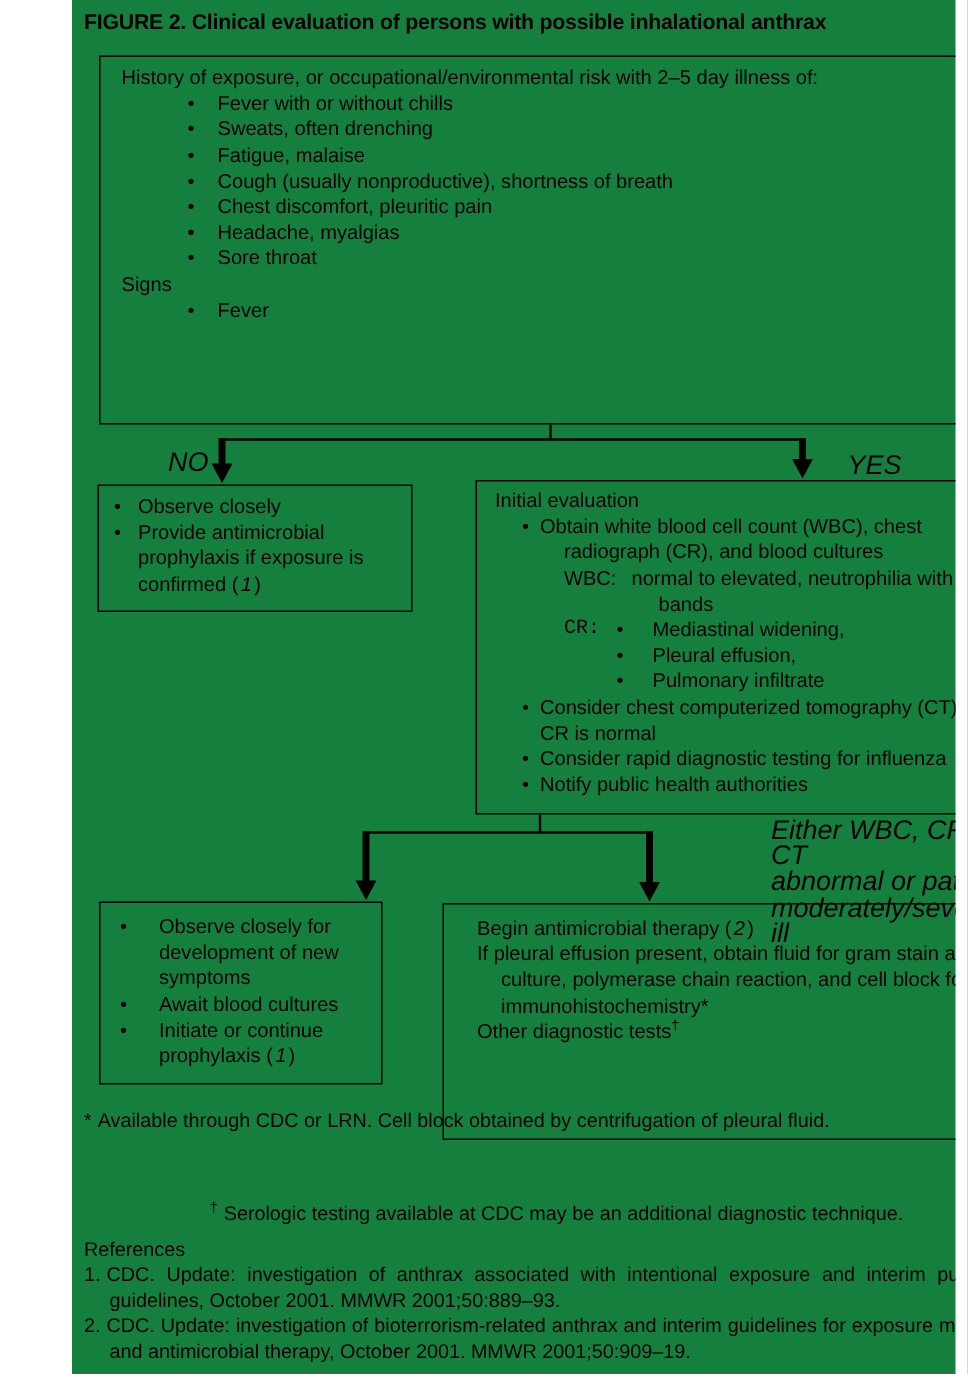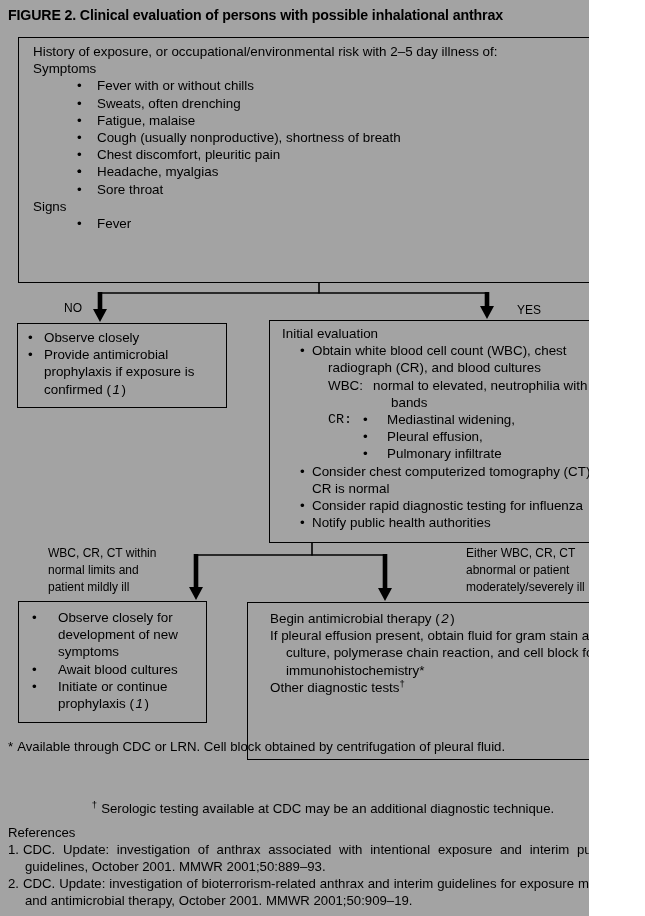--- a/index.html
+++ b/index.html
@@ -1,17 +1,17 @@
 <!DOCTYPE html>
 <html><head>
 <meta charset="utf-8">
 <style>
   html,body{margin:0;padding:0;background:#fff;}
   body{width:645px;height:916px;font-family:"Liberation Sans",sans-serif;color:#000;}
-  .fig{position:relative;width:589px;height:916px;overflow:hidden;background:#a3a3a3;}
+  .fig{position:relative;width:589px;height:916px;overflow:hidden;background:#15803d;margin-left:48px;}
   .ttl{position:absolute;left:8px;top:7px;font-size:14.2px;font-weight:bold;letter-spacing:-0.15px;}
   svg.wires{position:absolute;left:0;top:0;pointer-events:none;}
   .box{position:absolute;border:1.6px solid #000;box-sizing:border-box;font-size:13.4px;line-height:17.2px;background:transparent;}
   
   .tb{left:18px;top:37px;width:589px;height:246px;padding:5px 14px 0 14px;}
   .tb .li{position:relative;padding-left:64px;}
   .tb .blt{position:absolute;left:44px;top:0;}
   
   .nb{left:17px;top:323px;width:210px;height:85px;padding:5px 4px 0 0;}
   .nb .li{position:relative;padding-left:26px;}
@@ -29,21 +29,21 @@
   .yb .sli{display:flex;}
   .yb .sblt{flex:none;width:24px;}
   
   .bl{left:18px;top:601px;width:189px;height:122px;padding:7px 2px 0 0;}
   .bl .li{position:relative;padding-left:39px;}
   .bl .blt{position:absolute;left:13px;top:0;}
   
   .br{left:247px;top:602px;width:389px;height:158px;padding:7px 6px 0 22px;}
   .br .p{padding-left:16px;text-indent:-16px;}
   
-  .lbl{position:absolute;font-size:12px;line-height:17.2px;}
+  .lbl{position:absolute;font-size:18px;line-height:17.2px;font-style:italic;}
   .lbl-no{left:64px;top:300px;}
   .lbl-yes{left:517px;top:302px;}
   .b2l{left:48px;top:545px;white-space:pre-line;}
   .b2r{left:466px;top:545px;white-space:pre-line;}
   
   .fn{position:absolute;left:8px;width:630px;font-size:13.2px;line-height:17px;}
   .fn1{top:738px;}
   .fn2{top:800px;text-align:center;}
   .refh{top:824px;}
   .ref{text-align:justify;padding-left:17px;text-indent:-17px;}
@@ -80,21 +80,20 @@
       <polygon points="189,587 203,587 196,600" fill="#000"></polygon>
     </g>
     <g>
       <rect x="382.7" y="554" width="4.6" height="35" fill="#000"></rect>
       <polygon points="378,588 392,588 385,601" fill="#000"></polygon>
     </g>
   </svg>
 
   <div class="box tb">
     <div>History of exposure, or occupational/environmental risk with 2–5 day illness of:</div>
-    <div>Symptoms</div>
     <div class="li"><span class="blt">•</span><span>Fever with or without chills</span></div>
     <div class="li"><span class="blt">•</span><span>Sweats, often drenching</span></div>
     <div class="li"><span class="blt">•</span><span>Fatigue, malaise</span></div>
     <div class="li"><span class="blt">•</span><span>Cough (usually nonproductive), shortness of breath</span></div>
     <div class="li"><span class="blt">•</span><span>Chest discomfort, pleuritic pain</span></div>
     <div class="li"><span class="blt">•</span></div>
     <div class="li"><span class="blt">•</span><span>Headache, myalgias</span></div>
     <div class="li"><span class="blt">•</span><span>Sore throat</span></div>
     <div>Signs</div>
     <div class="li"><span class="blt">•</span><span>Fever</span></div>
@@ -130,23 +129,20 @@
             <span class="sblt">•</span>
             <span>Pulmonary infiltrate</span>
           </div>
       </div>
     </div>
     <div class="li2"><span class="blt">•</span><span>Consider chest computerized tomography (CT) if CR is normal</span></div>
     <div class="li2"><span class="blt">•</span><span>Consider rapid diagnostic testing for influenza</span></div>
     <div class="li2"><span class="blt">•</span><span>Notify public health authorities</span></div>
   </div>
 
-  <div class="lbl b2l">WBC, CR, CT within
-normal limits and
-patient mildly ill</div>
   <div class="lbl b2r">Either WBC, CR, CT
 abnormal or patient
 moderately/severely ill</div>
 
   <div class="box bl">
     <div class="li"><span class="blt">•</span><span>Observe closely for development of new symptoms</span></div>
     <div class="li"><span class="blt">•</span><span>Await blood cultures</span></div>
     <div class="li"><span class="blt">•</span><span>Initiate or continue prophylaxis (</span><span class="inum">1</span><span>)</span></div>
   </div>
 

